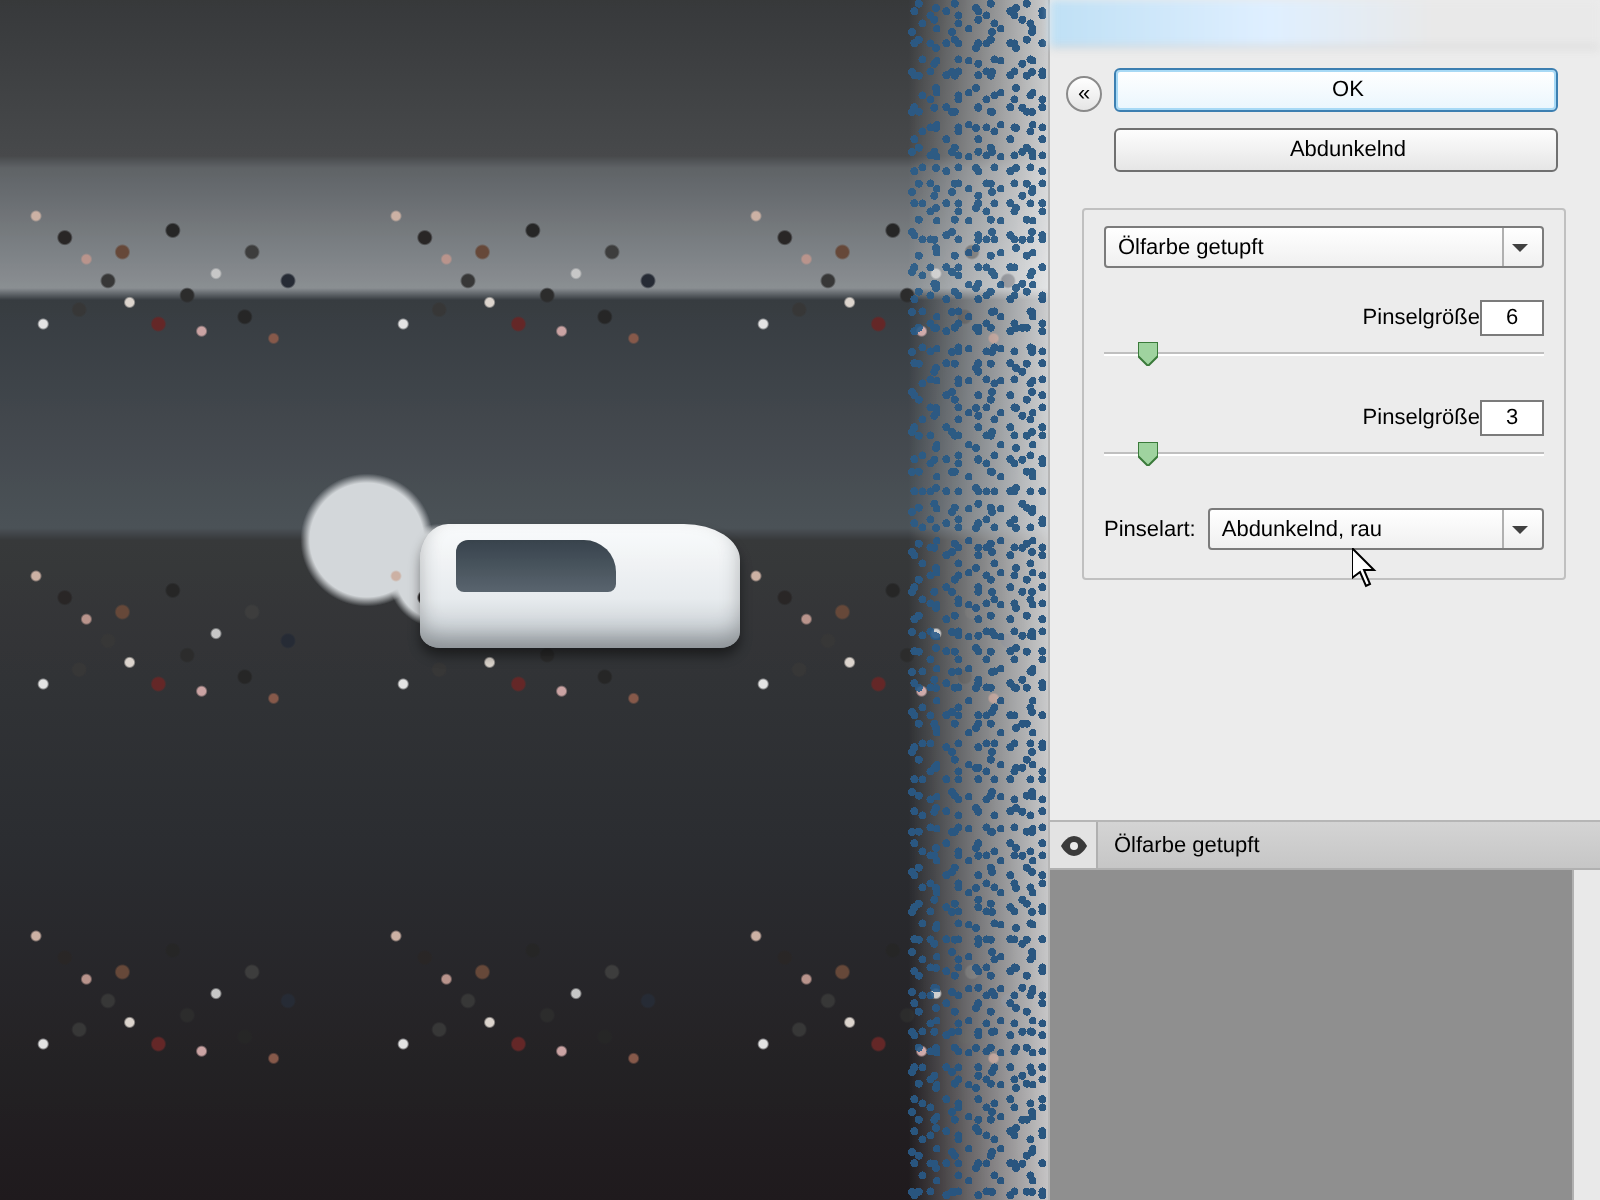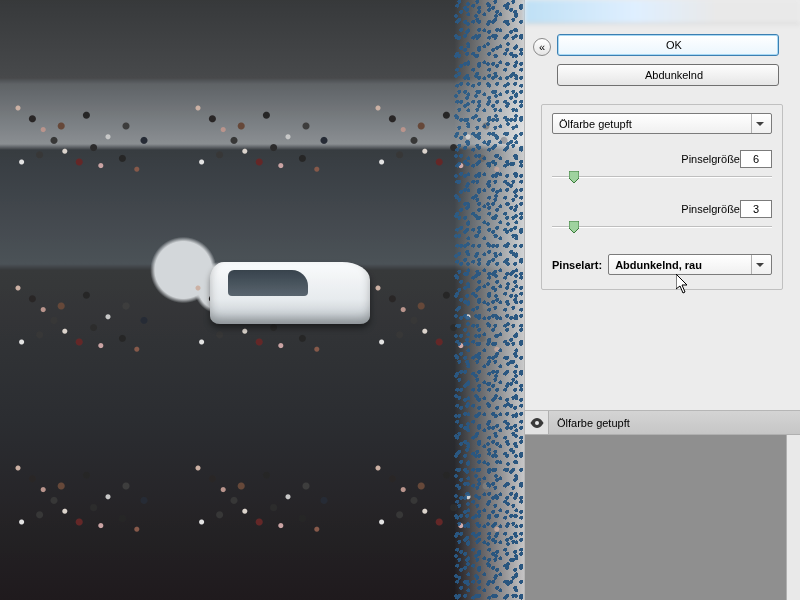--- a/index.html
+++ b/index.html
@@ -151,21 +151,21 @@
     position:absolute; left:0; right:0; top:6px; height:2px;
     background:#bfbfbf; border-bottom:1px solid #fff;
   }
   .slider-thumb {
     position:absolute; top:1px; width:10px; height:12px;
     transform:translateX(-50%);
     cursor:pointer;
   }
   .slider-thumb svg { width:10px; height:12px; display:block; }
 
-  .brush-row { margin-top:20px; display:flex; align-items:center; gap:6px;font-weight:bold; }
+  .brush-row { margin-top:20px; display:flex; align-items:center; gap:6px; }
   .brush-row label { white-space:nowrap; }
   .brush-row .dropdown { flex:1;justify-content:space-between; }
 
   .layers-panel {
     position:absolute; left:0; bottom:0; width:100%; height:190px;
     border-top:1px solid #b6b6b6;
     background:#ececec;
   }
   .layer-row {
     display:flex; align-items:center;

